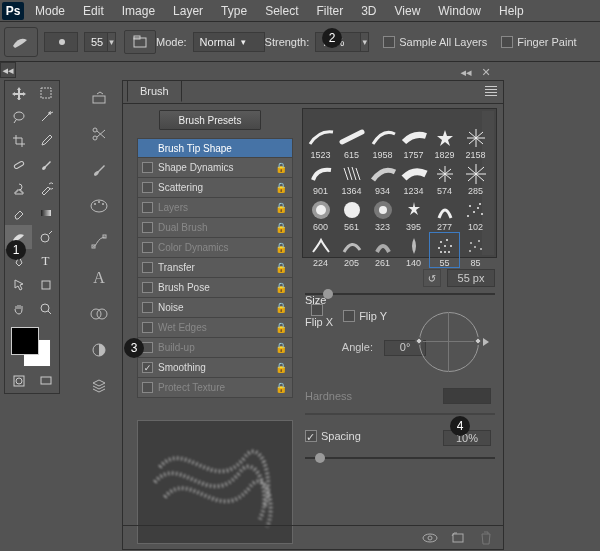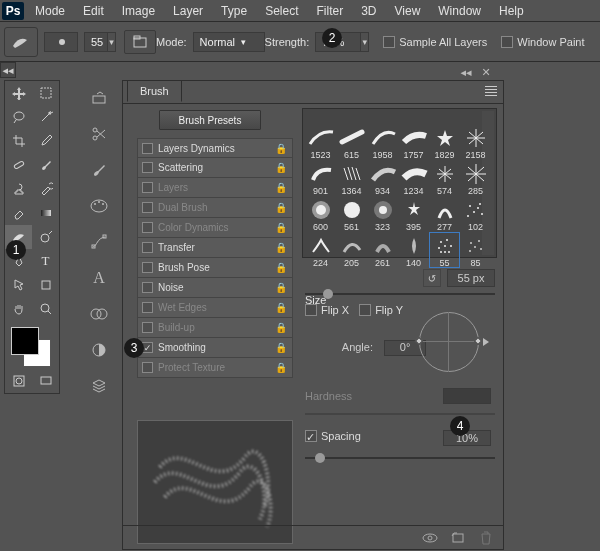--- a/index.html
+++ b/index.html
@@ -147,21 +147,21 @@
   <div class="select" style="margin-left:6px; width:46px;">
     <span>77%</span>
   </div>
   <div class="opt-drop caret"></div>
   <div class="chk">
         <span class="box"></span>
         <span>Sample All Layers</span>
       </div>
   <div class="chk">
         <span class="box"></span>
-        <span>Window Paint</span>
+        <span>Finger Paint</span>
       </div>
 </div>
 
 <div class="vtabs">◂◂</div>
 
 <div class="toolbox">
 <div class="row">
         <div class="cell">
           <svg width="14" height="14">
             <path d="M7 1l2 3h-1v3h3v-1l3 2-3 2v-1h-3v3h1l-2 3-2-3h1v-3h-3v1l-3-2 3-2v1h3v-3h-1z" fill="#ccc"></path>
@@ -373,23 +373,27 @@
   <div class="panel-menu-icon">
         <span></span>
         <span></span>
         <span></span>
         <span></span>
       </div>
   <div class="panel-inner">
     <div class="presets-btn">Brush Presets</div>
 
     <div class="list">
+          <div class="litem sel">
+            <span style="width: 16px;"></span>
+            <span>Brush Tip Shape</span>
+          </div>
           <div class="litem">
             <span class="chkb"></span>
-            <span>Layers Dynamics</span>
+            <span>Shape Dynamics</span>
             <span class="lock">🔒</span>
           </div>
           <div class="litem">
             <span class="chkb"></span>
             <span>Scattering</span>
             <span class="lock">🔒</span>
           </div>
           <div class="litem disabled">
             <span class="chkb"></span>
             <span>Layers</span>
@@ -695,21 +699,21 @@
       <span class="lbl">Size</span>
       <span class="flip">↺</span>
       <span class="val">55 px</span>
     </div>
     <div class="slider" style="top:184px;">
           <div class="track"></div>
           <div class="thumb" style="left:18px;"></div>
         </div>
 
     <div class="fliprow">
-      <div class="chk" style="margin:0;">
+      <div class="chk" style="margin:0;flex-direction:column;">
             <span class="box"></span>
             <span>Flip X</span>
           </div>
       <div class="chk" style="margin:0;">
             <span class="box"></span>
             <span>Flip Y</span>
           </div>
     </div>
 
     <div class="anglerow">

